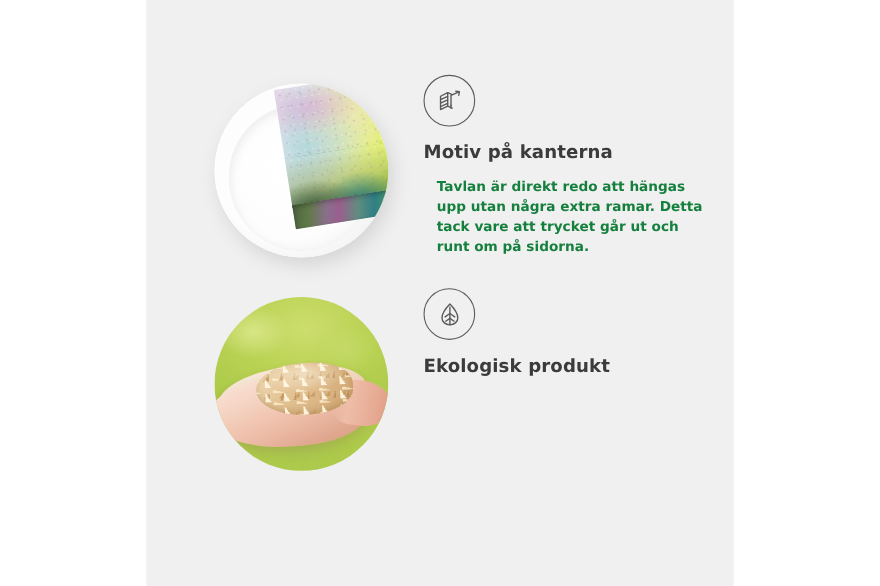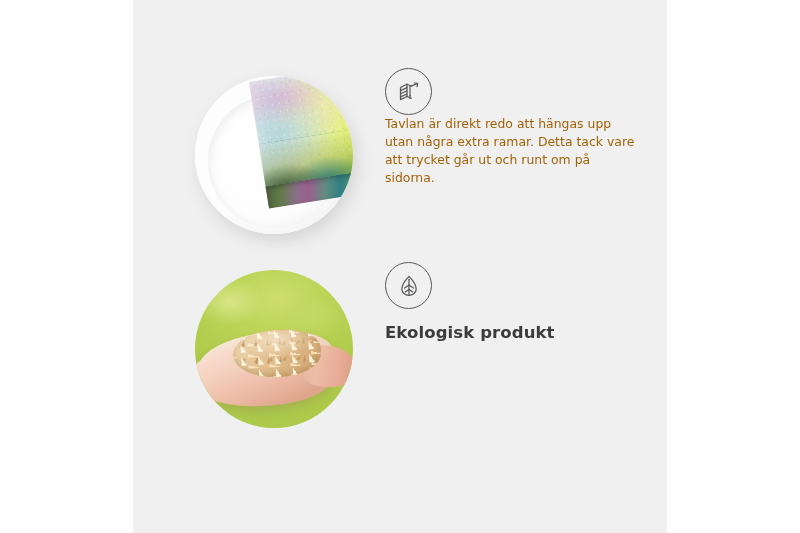--- a/index.html
+++ b/index.html
@@ -180,26 +180,27 @@
 
   h2.title{
     margin:14px 0 4px 0;
     font-size:16.5px;
     font-weight:600;
     color:#3b3b3b;
     letter-spacing:.1px;
     line-height:1.2;
   }
   p.body{
-    margin:0;
+    margin:12px;
     font-size:12.4px;
     line-height:1.45;
-    color:#a16207;
+    color:#15803d;
     letter-spacing:.02px;
     max-width:258px;
+    font-weight:bold;
   }
 </style>
 </head>
 <body>
 
 <div class="stage">
 
   <div class="panel"></div>
 
   <div class="feature one" style="left:133px;">
@@ -219,20 +220,21 @@
           <path d="M12 6.2 L16.2 8.0"></path>
           <path d="M12 18.5 L16.2 20.2"></path>
           <path d="M5.5 12.6 L12 9.6"></path>
           <path d="M5.5 15.8 L12 12.9"></path>
           <path d="M5.5 18.9 L12 16.0"></path>
           <path d="M15.0 17.6 L15.0 8.6 L22.2 5.6"></path>
           <path d="M19.4 5.0 L22.6 5.4 L22.1 8.6"></path>
           <path d="M15.0 17.6 L15.0 20.4"></path>
         </svg>
       </div>
+      <h2 class="title">Motiv på kanterna</h2>
       <p class="body">Tavlan är direkt redo att hängas upp utan några extra ramar. Detta tack vare att trycket går ut och runt om på sidorna.</p>
     </div>
   </div>
 
   <div class="feature two" style="left:133px;">
 
     <div class="media nature-circle">
       <div class="blurbg"></div>
       <div class="hand back"></div>
       <div class="hand"></div>

